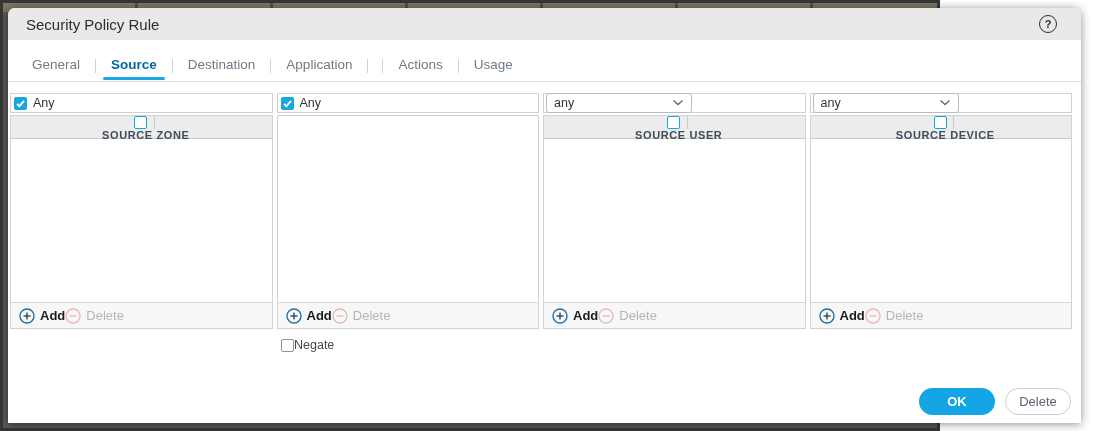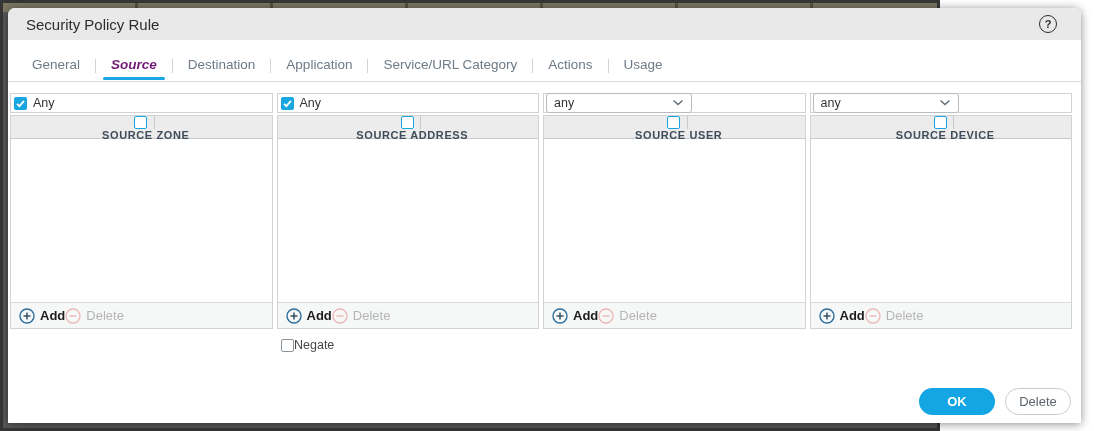--- a/index.html
+++ b/index.html
@@ -18,21 +18,21 @@
     border-radius:7px 7px 0 0; display:flex; align-items:center; padding:0 18px; }
   .title { font-size:15px; color:#2d2d2d; }
   .help { position:absolute; right:24px; top:7px; width:18px; height:18px;
     border:1.5px solid #2d2d2d; border-radius:50%; display:flex;
     align-items:center; justify-content:center; font-size:11px; color:#2d2d2d;
     font-weight:bold; cursor:pointer; background:transparent; }
   
   .tabs { display:flex; align-items:center; height:28px; margin:12px 0 0 16px; }
   .tab { position:relative; padding:4px 8px 7px 8px; font-size:13.5px;
     color:#6e7a85; cursor:pointer; white-space:nowrap; }
-  .tab.active { color:#701a75; font-weight:bold;font-style:italic; }
+  .tab.active { color:#0369a1; font-weight:bold; }
   .tab.active::after { content:""; position:absolute; left:0; right:0;
     bottom:-1px; height:3px; background:#1ba6e5; border-radius:2px; }
   .tabsep { width:1px; height:14px; background:#cfd4d8; margin:0 7px; }
   .tabs-divider { height:1px; background:#dadde0; margin-top:1px; }
   
   .columns { display:flex; gap:4px; padding:11px 9px 0 2px; }
   .col { flex:1; display:flex; flex-direction:column; }
   .top-row { height:20px; border:1px solid #d2d2d2; background:#fff;
     display:flex; align-items:center; padding:0 3px; }
   .cb { width:13px; height:13px; border-radius:2px; flex:0 0 auto; cursor:pointer; }
@@ -90,21 +90,20 @@
 
     <div class="tabs">
       <div class="tab">General</div>
       <div class="tabsep"></div>
       <div class="tab active">Source</div>
       <div class="tabsep"></div>
       <div class="tab">Destination</div>
       <div class="tabsep"></div>
       <div class="tab">Application</div>
       <div class="tabsep"></div>
-      <div class="tab">Service/URL Category</div>
       <div class="tabsep"></div>
       <div class="tab">Actions</div>
       <div class="tabsep"></div>
       <div class="tab">Usage</div>
     </div>
     <div class="tabs-divider"></div>
 
     <div class="columns">
 
       <div class="col">
@@ -152,31 +151,20 @@
       <div class="col">
         <div class="top-row">
           <div class="cb checked">
             <svg width="11" height="11" viewBox="0 0 11 11">
                 <polyline points="2,5.8 4.4,8.2 9,2.8" fill="none" stroke="#ffffff" stroke-width="1.8"></polyline>
               </svg>
           </div>
           <span class="any-label">Any</span>
         </div>
         <div class="listbox">
-          <div class="list-header">
-            <div class="hdr-cb-cell">
-              <div class="cb blue-outline"></div>
-            </div>
-            <span class="hdr-title">SOURCE ADDRESS</span>
-            <span class="hdr-caret">
-              <svg width="11" height="7" viewBox="0 0 11 7">
-                  <polyline points="1.5,5.5 5.5,1.5 9.5,5.5" fill="none" stroke="#5a6b7b" stroke-width="1.4"></polyline>
-                </svg>
-            </span>
-          </div>
           <div class="list-body"></div>
           <div class="list-footer">
             <button class="btn-add">
               <svg width="16" height="16" viewBox="0 0 16 16">
                   <circle cx="8" cy="8" r="7" fill="none" stroke="#2a6e9e" stroke-width="1.4"></circle>
                   <line x1="8" y1="4.5" x2="8" y2="11.5" stroke="#2a4a5e" stroke-width="1.4"></line>
                   <line x1="4.5" y1="8" x2="11.5" y2="8" stroke="#2a4a5e" stroke-width="1.4"></line>
                 </svg>
               <span>Add</span>
             </button>

